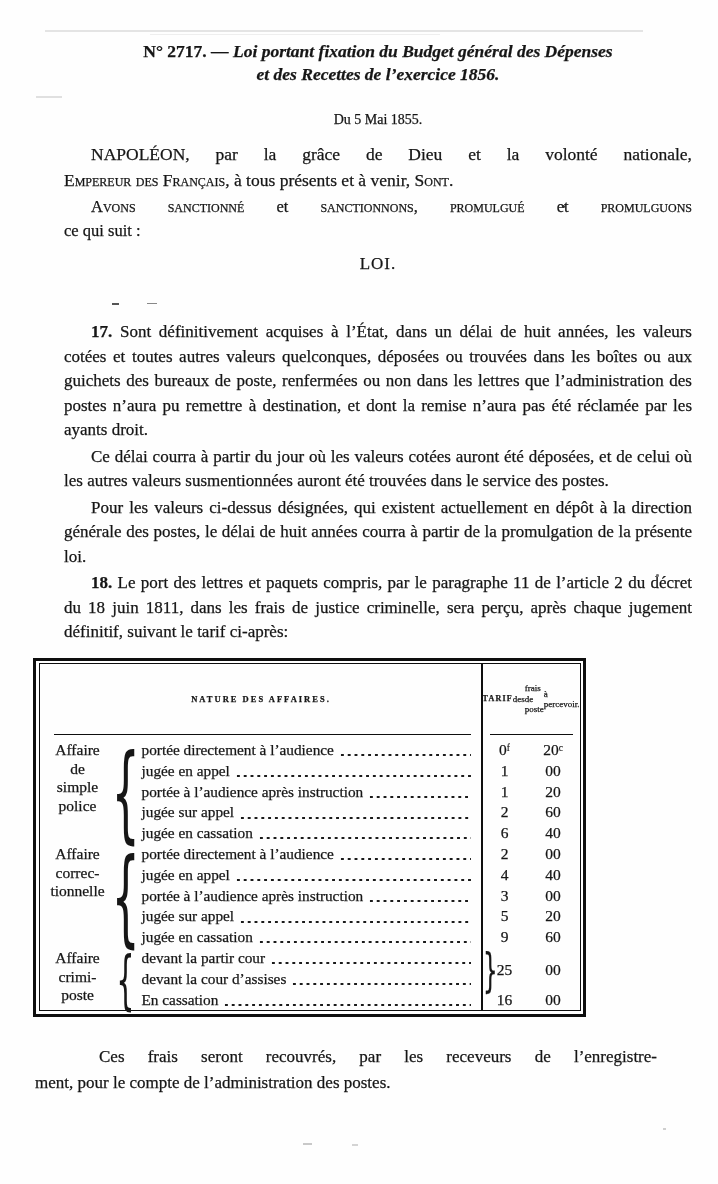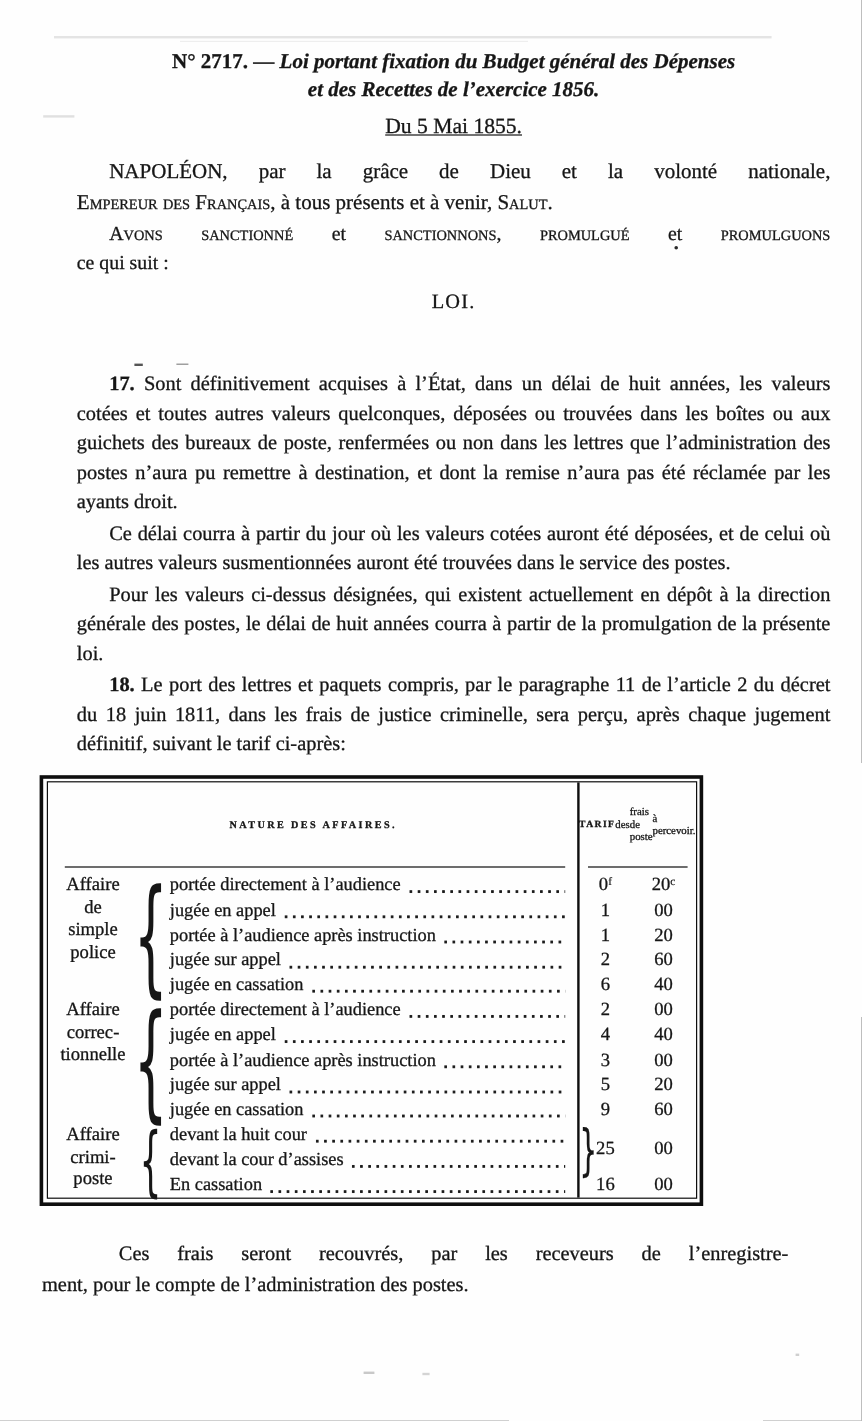--- a/index.html
+++ b/index.html
@@ -4,21 +4,21 @@
 <style>
   html,body{margin:0;padding:0;background:#888;}
   .page{position:relative;width:718px;height:1184px;background:#fefefe;
         font-family:"Liberation Serif",serif;color:#161616;overflow:hidden;margin:0 auto;
         -webkit-text-stroke:.25px #161616;}
   .doc{padding:40px 24px 0 62px;}
 
   
   .title{text-align:center;font-size:17.5px;line-height:23px;font-weight:bold;}
   .title .it{font-style:italic;}
-  .date{text-align:center;font-size:18px;margin-top:9px;text-decoration:underline;}
+  .date{text-align:center;font-size:14px;margin-top:26px;}
 
   
   .para{font-size:17px;line-height:24.5px;text-align:justify;margin:2px;}
   .indent{text-indent:27px;}
   .jline{text-align:justify;text-align-last:justify;}
   .sc{font-variant:small-caps;}
   .p1{margin-top:13px;font-size:17.5px;line-height:26px;}
   .p2{font-size:16.5px;line-height:24px;margin-top:2px;}
   .loi{text-align:center;font-size:17px;letter-spacing:1px;margin-top:11px;}
   .gap{height:44px;}
@@ -70,21 +70,21 @@
   <div class="doc">
 
     <div class="title">
       <div><span>N° 2717.</span> <span>—</span> <span class="it">Loi portant fixation du Budget général des Dépenses</span></div>
       <div class="it">et des Recettes de l’exercice 1856.</div>
     </div>
     <div class="date">Du 5 Mai 1855.</div>
 
     <div class="para p1">
       <div class="jline indent">NAPOLÉON, par la grâce de Dieu et la volonté nationale,</div>
-      <div><span class="sc">Empereur des Français</span><span>, à tous présents et à venir, </span><span class="sc">Salut.</span></div>
+      <div><span class="sc">Empereur des Français</span><span>, à tous présents et à venir, </span><span class="sc">Sont.</span></div>
     </div>
 
     <div class="para p2">
       <div class="jline indent"><span class="sc">Avons sanctionné</span><span> et </span><span class="sc">sanctionnons, promulgué</span><span> et </span><span class="sc">promulguons</span></div>
       <div>ce qui suit :</div>
     </div>
 
     <div class="loi">LOI.</div>
 
     <div class="gap"></div>
@@ -204,21 +204,21 @@
           <div class="glabel">
             <span>Affaire</span>
             <span>crimi-</span>
             <span>poste</span>
           </div>
           <div class="gbrace b3">
               <span>{</span>
             </div>
           <div class="grows">
             <div class="trow">
-                <span class="rlabel">devant la huit cour</span>
+                <span class="rlabel">devant la partir cour</span>
                 <span class="leader"></span>
                 <span class="vf"></span>
                 <span class="vc"></span>
               </div>
             <div class="trow">
                 <span class="rlabel">devant la cour d’assises</span>
                 <span class="leader"></span>
                 <span class="vf"></span>
                 <span class="vc"></span>
               </div>

